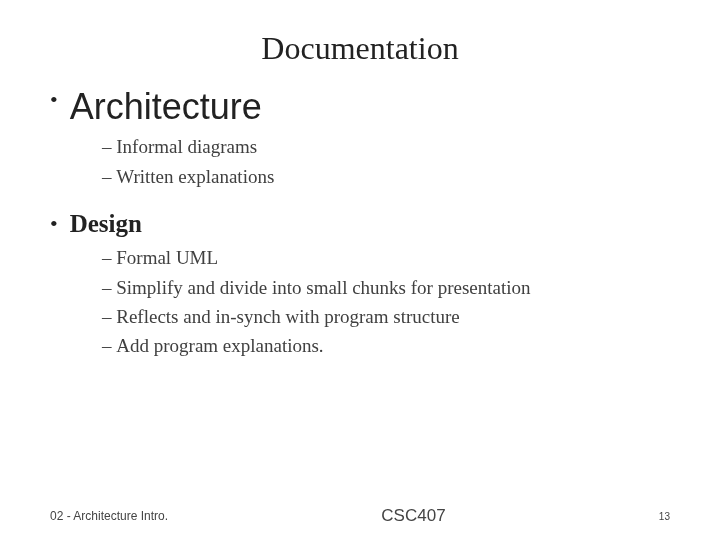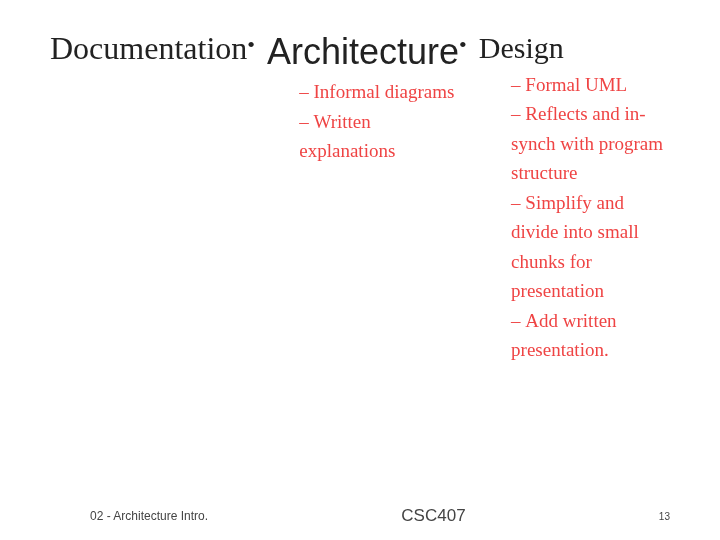--- a/index.html
+++ b/index.html
@@ -15,20 +15,21 @@
       font-family: Georgia, 'Times New Roman', serif;
       color: #222222;
       overflow: hidden;
     }
 
     .slide {
       width: 720px;
       height: 540px;
       padding: 30px 50px 20px 50px;
       display: flex;
+      flex-direction: column;
       position: relative;
     }
 
     .slide-title {
       text-align: center;
       font-size: 32px;
       font-weight: normal;
       margin-bottom: 18px;
       color: #222;
       font-family: Georgia, serif;
@@ -61,21 +62,21 @@
     .sub-bullets {
       margin-left: 52px;
       margin-top: 4px;
       margin-bottom: 8px;
     }
 
     .sub-bullet {
       font-size: 19px;
       line-height: 1.55;
       font-family: Georgia, serif;
-      color: #ef4444;
+      color: #404040;
     }
 
     .sub-bullet::before {
       content: '\2013\00a0';
     }
 
     .footer {
       position: absolute;
       bottom: 14px;
       left: 50px;
@@ -83,34 +84,33 @@
       display: flex;
       justify-content: space-between;
       align-items: center;
       font-size: 12px;
       color: #444;
       font-family: Arial, sans-serif;
     }
 
     .footer-left {
       font-size: 12px;
-      margin-left: 40px;
     }
 
     .footer-center {
       font-size: 17px;
     }
 
     .footer-right {
       font-size: 10px;
     }
 
     .bullet-main-text-large {
-      font-size: 30px;
-      font-weight: normal;
+      font-size: 25px;
+      font-weight: bold;
       line-height: 1.2;
       font-family: Georgia, serif;
     }
   </style>
 </head>
 <body>
 
 <div class="slide">
 
   <h1 class="slide-title">Documentation</h1>
@@ -126,23 +126,23 @@
     </div>
   </div>
 
   <div class="bullet-section">
     <div class="bullet-main">
       <span class="bullet-dot">•</span>
       <span class="bullet-main-text-large">Design</span>
     </div>
     <div class="sub-bullets">
       <div class="sub-bullet">Formal UML</div>
+      <div class="sub-bullet">Simplify and divide into small chunks for presentation</div>
       <div class="sub-bullet">Reflects and in-synch with program structure</div>
-      <div class="sub-bullet">Simplify and divide into small chunks for presentation</div>
-      <div class="sub-bullet">Add written presentation.</div>
+      <div class="sub-bullet">Add program explanations.</div>
     </div>
   </div>
 
   <div class="footer">
     <span class="footer-left">02 - Architecture Intro.</span>
     <span class="footer-center">CSC407</span>
     <span class="footer-right">13</span>
   </div>
 
 </div>

